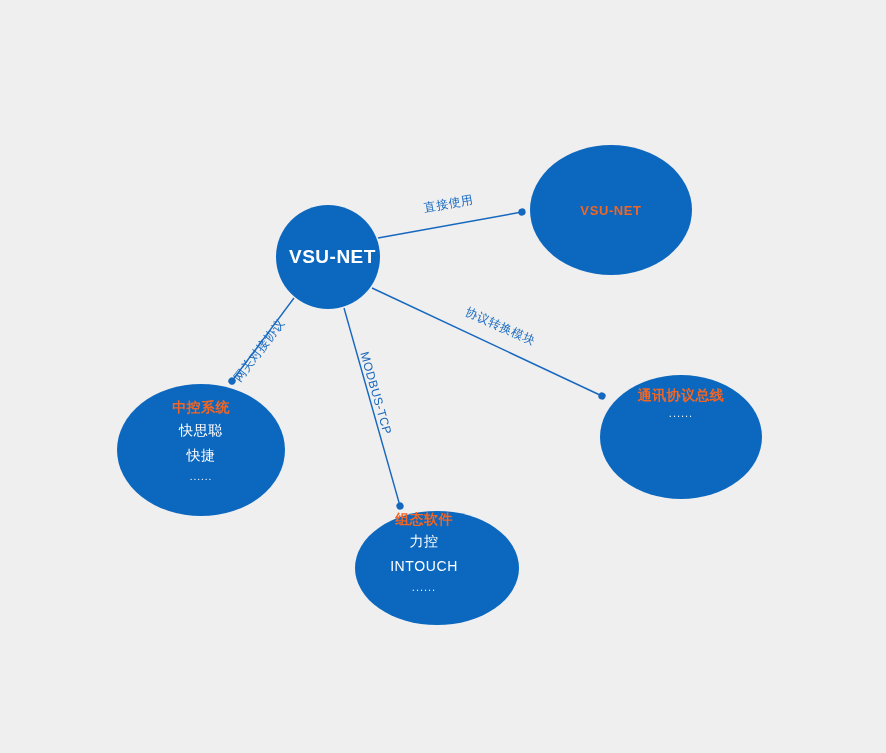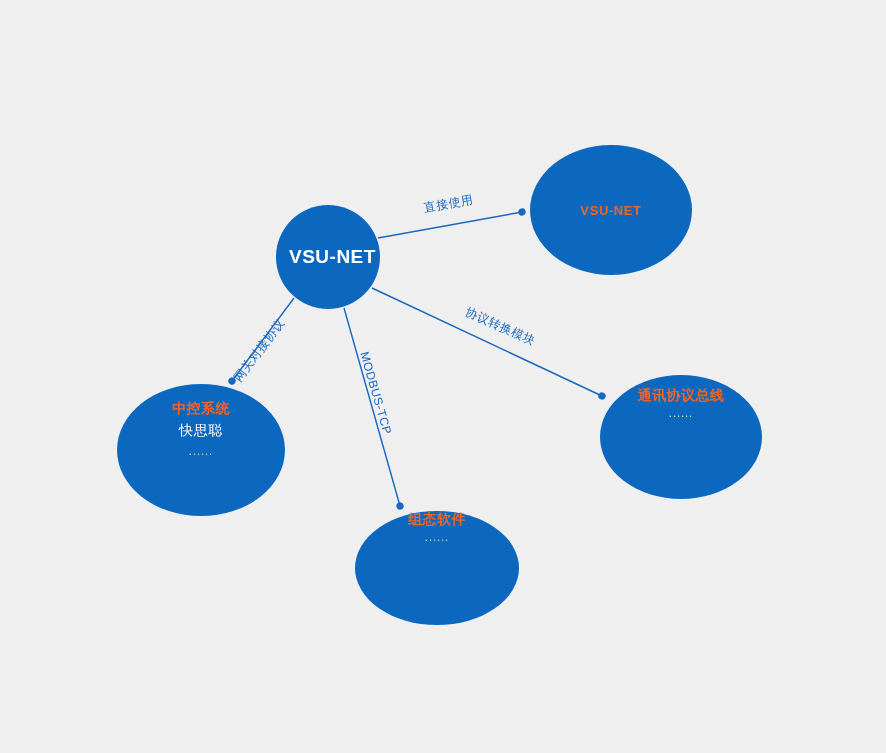--- a/index.html
+++ b/index.html
@@ -109,28 +109,31 @@
 
     <circle cx="328" cy="257" r="52" fill="#0c68bf"></circle>
   </svg>
 
   <div class="center-label" style="left:289px; top:246px;">VSU-NET</div>
 
   <div class="node-label-group" style="left:541px; top:201px; width:140px;">
     <div class="node-title latin">VSU-NET</div>
   </div>
 
-  <div class="node-label-group" style="left:131px; top:398px; width:140px;">
+  <div class="node-label-group" style="left:131px; top:398px; width:140px;font-family:Liberation Serif, serif;">
     <div class="node-title">中控系统</div>
     <div class="node-item">快思聪</div>
+    <div class="node-item">快捷</div>
     <div class="node-ellipsis">......</div>
   </div>
 
-  <div class="node-label-group" style="left:367px; top:509px; width:140px;">
+  <div class="node-label-group" style="left:354px; top:509px; width:140px;">
     <div class="node-title">组态软件</div>
+    <div class="node-item">力控</div>
+    <div class="node-item">INTOUCH</div>
     <div class="node-ellipsis">......</div>
   </div>
 
   <div class="node-label-group" style="left:611px; top:385px; width:140px;">
     <div class="node-title">通讯协议总线</div>
     <div class="node-ellipsis">......</div>
   </div>
 
   <div class="edge-label" style="left:424px; top:200px; transform:rotate(-10deg); transform-origin:left center;">直接使用</div>
 

